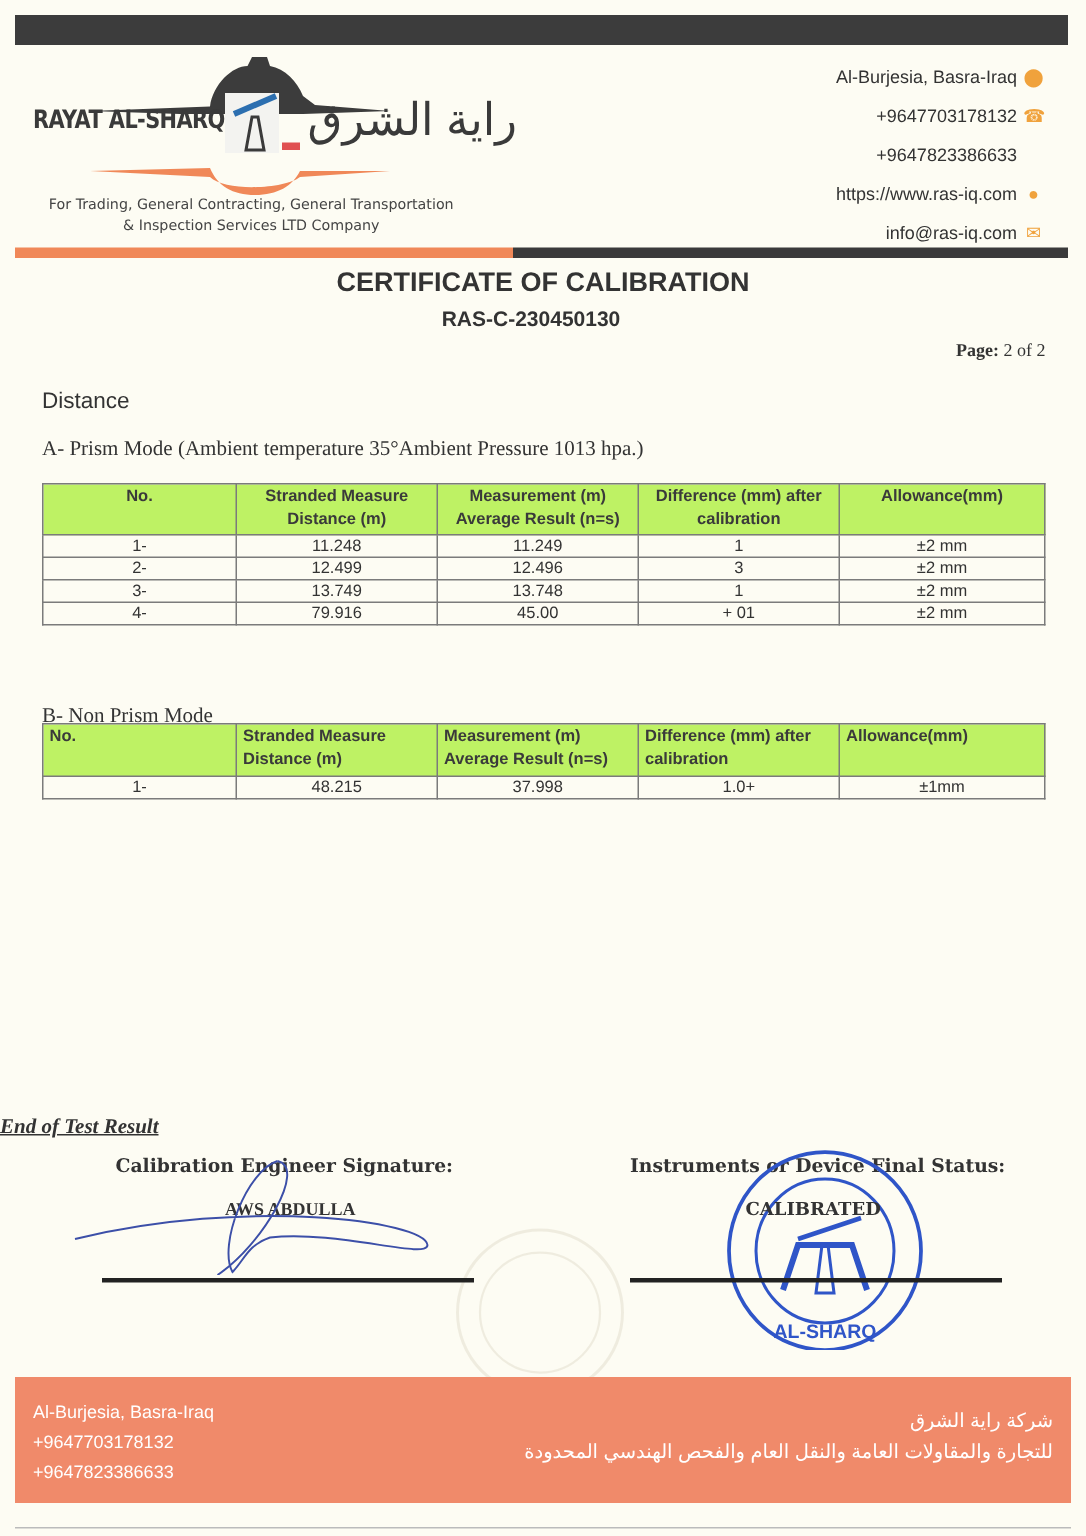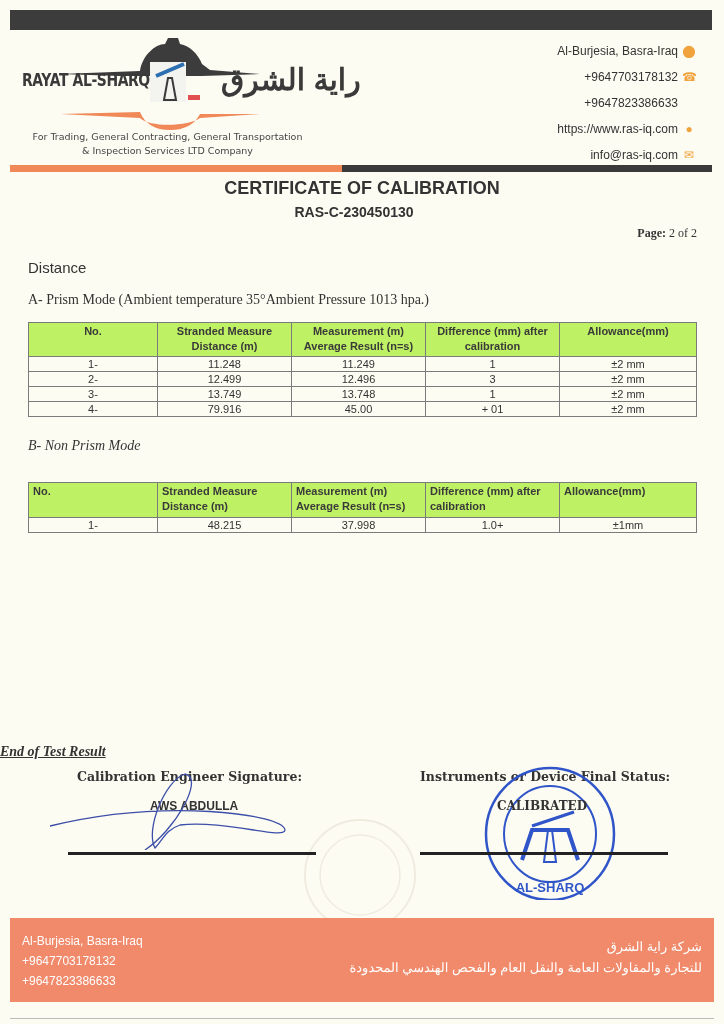--- a/index.html
+++ b/index.html
@@ -4,50 +4,50 @@
 <style>
   html, body { margin:0; padding:0; }
   body {
     width:724px; height:1024px; background:#fdfcf3; position:relative; overflow:hidden;
     font-family:"Liberation Sans", sans-serif; color:#333;
   }
   .abs { position:absolute; }
   .top-bar { left:10px; top:10px; width:702px; height:20px; background:#3c3c3c; }
   
   .logo-text { left:22px; top:70px; font-family:"DejaVu Sans", sans-serif; font-size:17px; font-weight:bold; letter-spacing:-0.5px; color:#3a3a3a; transform:scaleX(0.82); transform-origin:left; }
-  .logo-ar { left:205px; top:62px; font-size:30px; font-weight:bold; color:#3a3a3a; direction:rtl;margin-left:16px; }
+  .logo-ar { left:205px; top:62px; font-size:30px; font-weight:normal; color:#3a3a3a; direction:rtl; }
   .gear-top { left:120px; top:38px; }
   .tagline { left:20px; top:130px; width:295px; text-align:center; font-family:"DejaVu Sans", sans-serif; font-size:9.5px; color:#444; line-height:14px; }
   
   .contact { right:28px; top:38px; text-align:right; font-size:12px; color:#333; }
   .contact-line { height:26px; line-height:20px; display:flex; justify-content:flex-end; align-items:center; gap:4px; }
   .ci { width:14px; height:14px; display:inline-block; color:#f0a23c; font-size:12px; line-height:14px; text-align:center; }
   .ci-spacer { width:14px; display:inline-block; }
   
   .div-orange { left:10px; top:165px; width:332px; height:7px; background:#f08858; }
   .div-dark { left:342px; top:165px; width:370px; height:7px; background:#3a3a3a; }
   
   .cert-title { left:0; width:724px; top:178px; text-align:center; font-size:18px; font-weight:bold; color:#333; }
   .cert-id { left:0; width:708px; top:204px; text-align:center; font-size:14px; font-weight:bold; color:#333; }
   .page-no { right:27px; top:226px; font-family:"Liberation Serif", serif; font-size:12px; color:#333; }
   .page-no b { font-weight:bold; }
   .section { left:28px; top:259px; font-size:15px; color:#333; }
   .subA { left:28px; top:292px; font-family:"Liberation Serif", serif; font-size:14px; color:#333; }
-  .subB { left:28px; top:438px; font-family:"Liberation Serif", serif; font-size:14px; color:#333;font-style:italic; }
+  .subB { left:28px; top:470px; font-family:"Liberation Serif", serif; font-size:14px; color:#333; }
   table { border-collapse:collapse; position:absolute; font-size:11px; color:#333; }
   th { background:#bef264; font-weight:bold; font-size:11px; border:1px solid #7b7b7b; padding:1px 4px; line-height:15px; vertical-align:top; color:#3a3a3a; }
   td { border:1px solid #7b7b7b; text-align:center; height:14px; line-height:14px; padding:0 4px; background:#fdfcf3; }
   .tA { left:28px; top:322px; width:669px; }
   .tA th { text-align:center; height:31px; }
   .tB { left:28px; top:482px; width:669px; }
   .tB th { text-align:left; height:32px; }
   .end-test { left:0; width:724px; text-align:left; top:744px; font-family:"Liberation Serif", serif; font-style:italic; font-weight:bold; font-size:14px; text-decoration:underline; color:#333; }
   .sig-label { left:77px; top:769px; font-family:"DejaVu Serif", serif; font-weight:bold; font-size:12.5px; color:#333; }
   .status-label { left:420px; top:769px; font-family:"DejaVu Serif", serif; font-weight:bold; font-size:12.5px; color:#333; }
-  .sig-name { left:150px; top:799px; font-family:Liberation Sans, sans-serif; font-weight:bold; font-size:12px; color:#333; }
+  .sig-name { left:150px; top:799px; font-family:Liberation Serif, serif; font-weight:bold; font-size:12px; color:#333; }
   .status-val { left:497px; top:799px; font-family:"DejaVu Serif", serif; font-weight:bold; font-size:12px; color:#333; }
   .line1 { left:68px; top:852px; width:248px; height:3px; background:#222; }
   .line2 { left:420px; top:852px; width:248px; height:3px; background:#222; }
   .footer { left:10px; top:918px; width:704px; height:84px; background:#f08a6a; }
   .footer-left { left:22px; top:931px; font-size:12px; color:#fff; line-height:20px; }
   .footer-right { right:22px; top:936px; font-size:13px; color:#fff; direction:rtl; text-align:right; line-height:21px; }
   .bottom-line { left:10px; top:1018px; width:704px; height:1px; background:#bbb; }
 </style>
 </head>
 <body>

